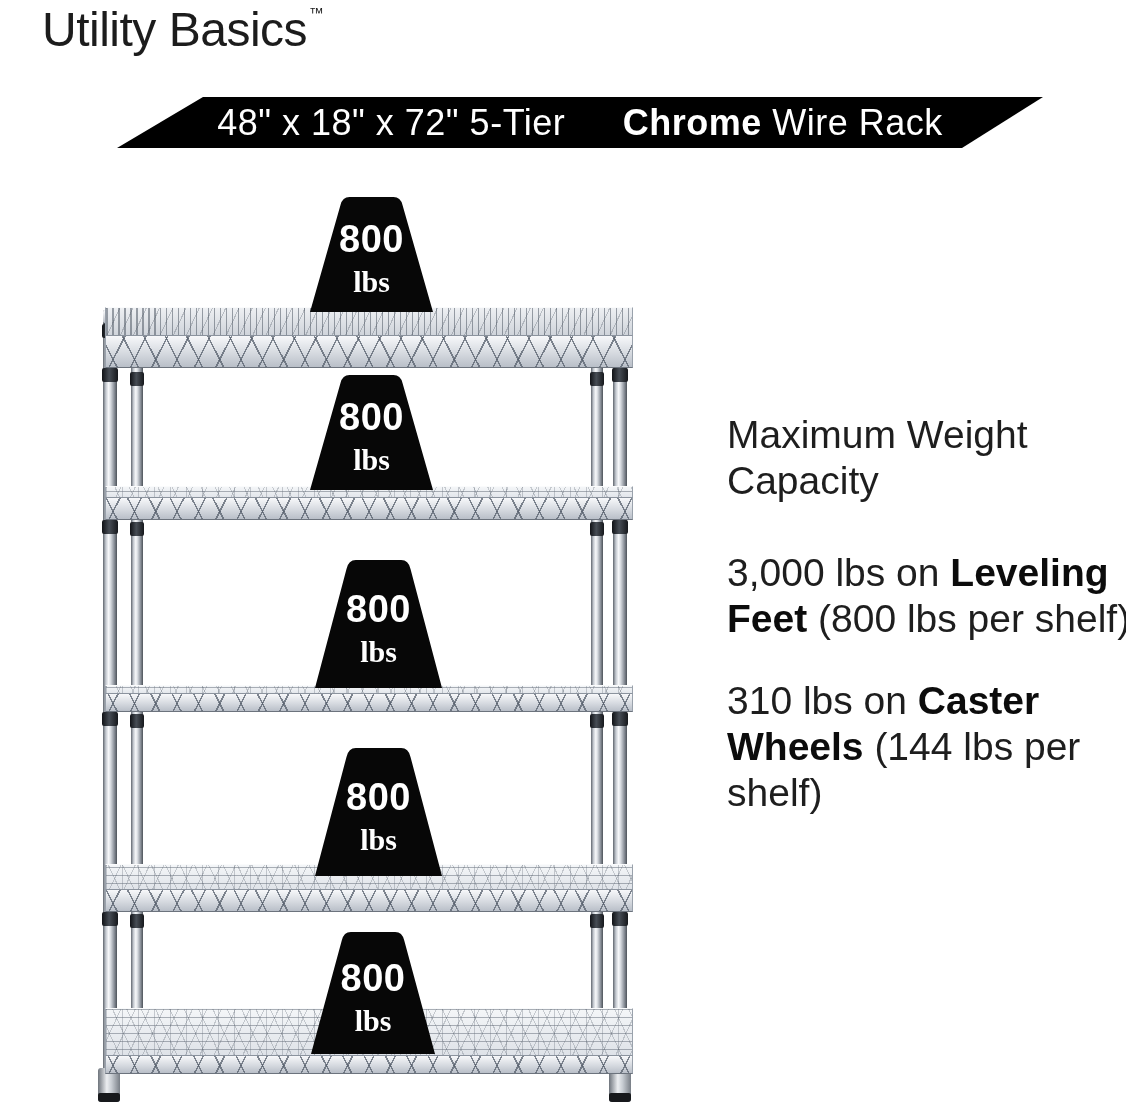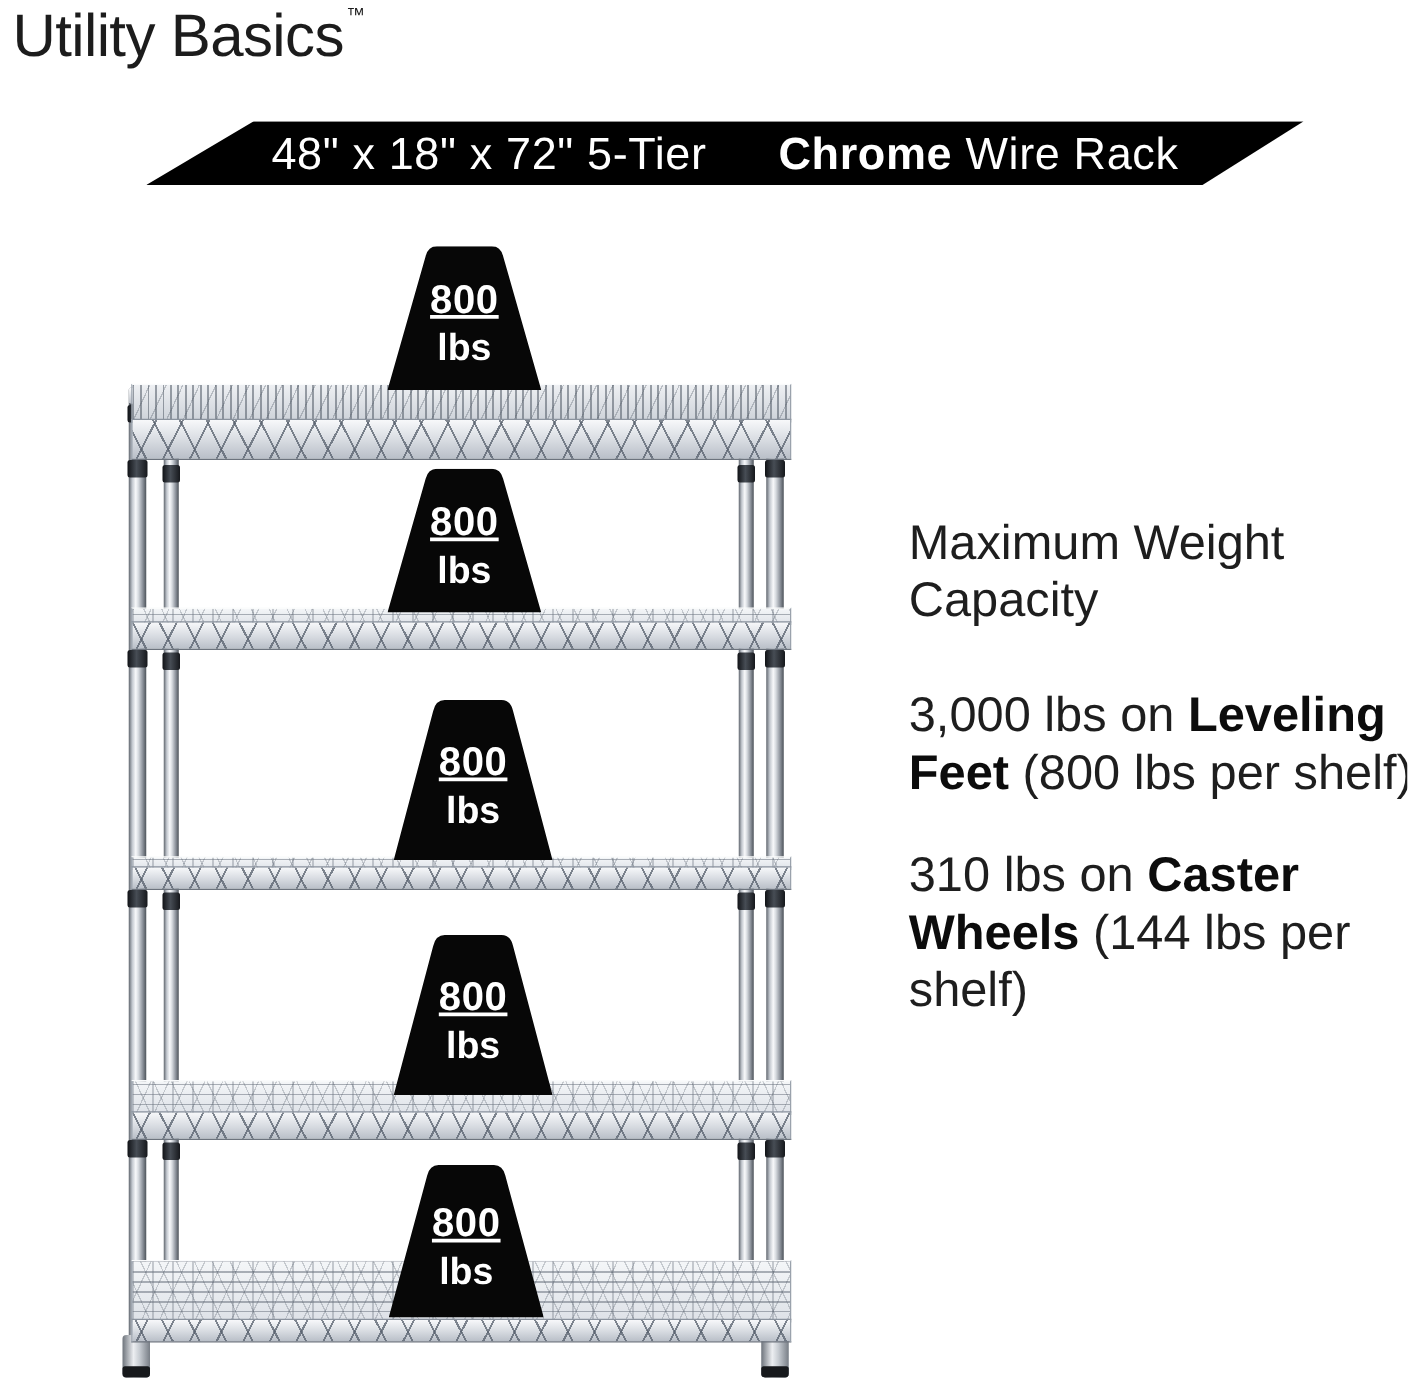--- a/index.html
+++ b/index.html
@@ -3,21 +3,21 @@
 <meta charset="utf-8">
 <style>
   html, body { margin:0; padding:0; background:#ffffff; }
   .page {
     position:relative; width:1126px; height:1106px; overflow:hidden;
     background:#ffffff; font-family:"Liberation Sans","DejaVu Sans",sans-serif;
   }
 
   
   .logo { position:absolute; left:10px; top:2px; color:#1c1c1c; white-space:nowrap; }
-  .logo-name { font-size:48px; font-weight:400; letter-spacing:-0.5px; }
+  .logo-name { font-size:48px; font-weight:400; letter-spacing:-0.5px;margin-left:32px; }
   .logo-tm { font-size:15px; font-weight:400; vertical-align:28px; margin-left:2px; }
 
   
   .banner {
     position:absolute; left:117px; top:97px; width:926px; height:51px;
     background:#000000;
     clip-path: polygon(86px 0, 100% 0, calc(100% - 81px) 100%, 0 100%);
     display:flex; align-items:center; justify-content:center;
   }
   .banner-text { color:#ffffff; font-size:36px; font-weight:400; letter-spacing:0.5px; white-space:nowrap; }
@@ -80,22 +80,22 @@
   }
 
   
   .badge { position:absolute; z-index:3; }
   .badge-shape { position:absolute; left:0; top:0; width:100%; height:100%; }
   .badge-label {
     position:absolute; inset:0; display:flex; flex-direction:column;
     align-items:center; justify-content:center; gap:9px; padding-top:8px;
     color:#ffffff; font-weight:700; line-height:1;
   }
-  .badge-value { font-size:32px; letter-spacing:0.5px;text-decoration:underline; }
-  .badge-unit  { font-size:30px; }
+  .badge-value { font-size:38px; letter-spacing:0.5px; }
+  .badge-unit  { font-size:30px;font-family:Liberation Serif, serif; }
 
   
   .specs { position:absolute; left:727px; top:412px; width:420px; color:#1e1e1e; }
   .specs-heading { font-size:39px; font-weight:400; line-height:46px; margin:0 0 46px 0; }
   .spec-item { font-size:39px; font-weight:400; line-height:46px; margin:0 0 36px 0; }
   .spec-item strong { font-weight:700; color:#0c0c0c; }
 </style>
 </head>
 <body>
 

